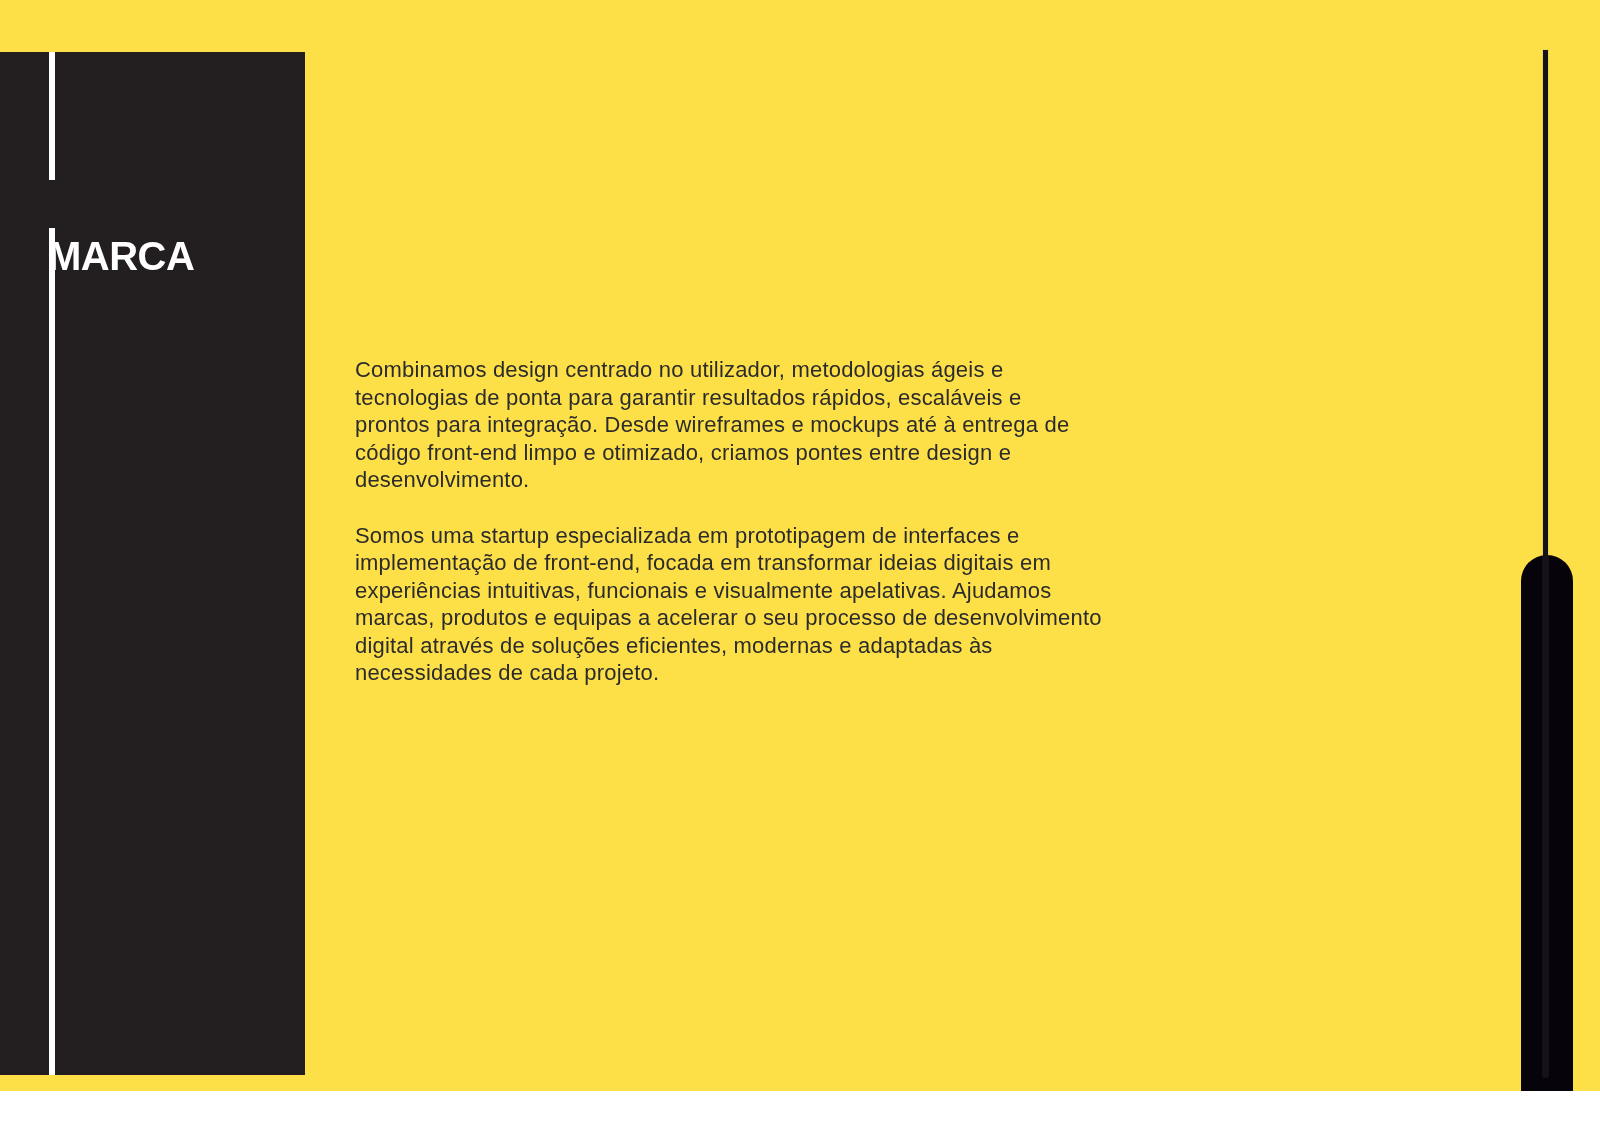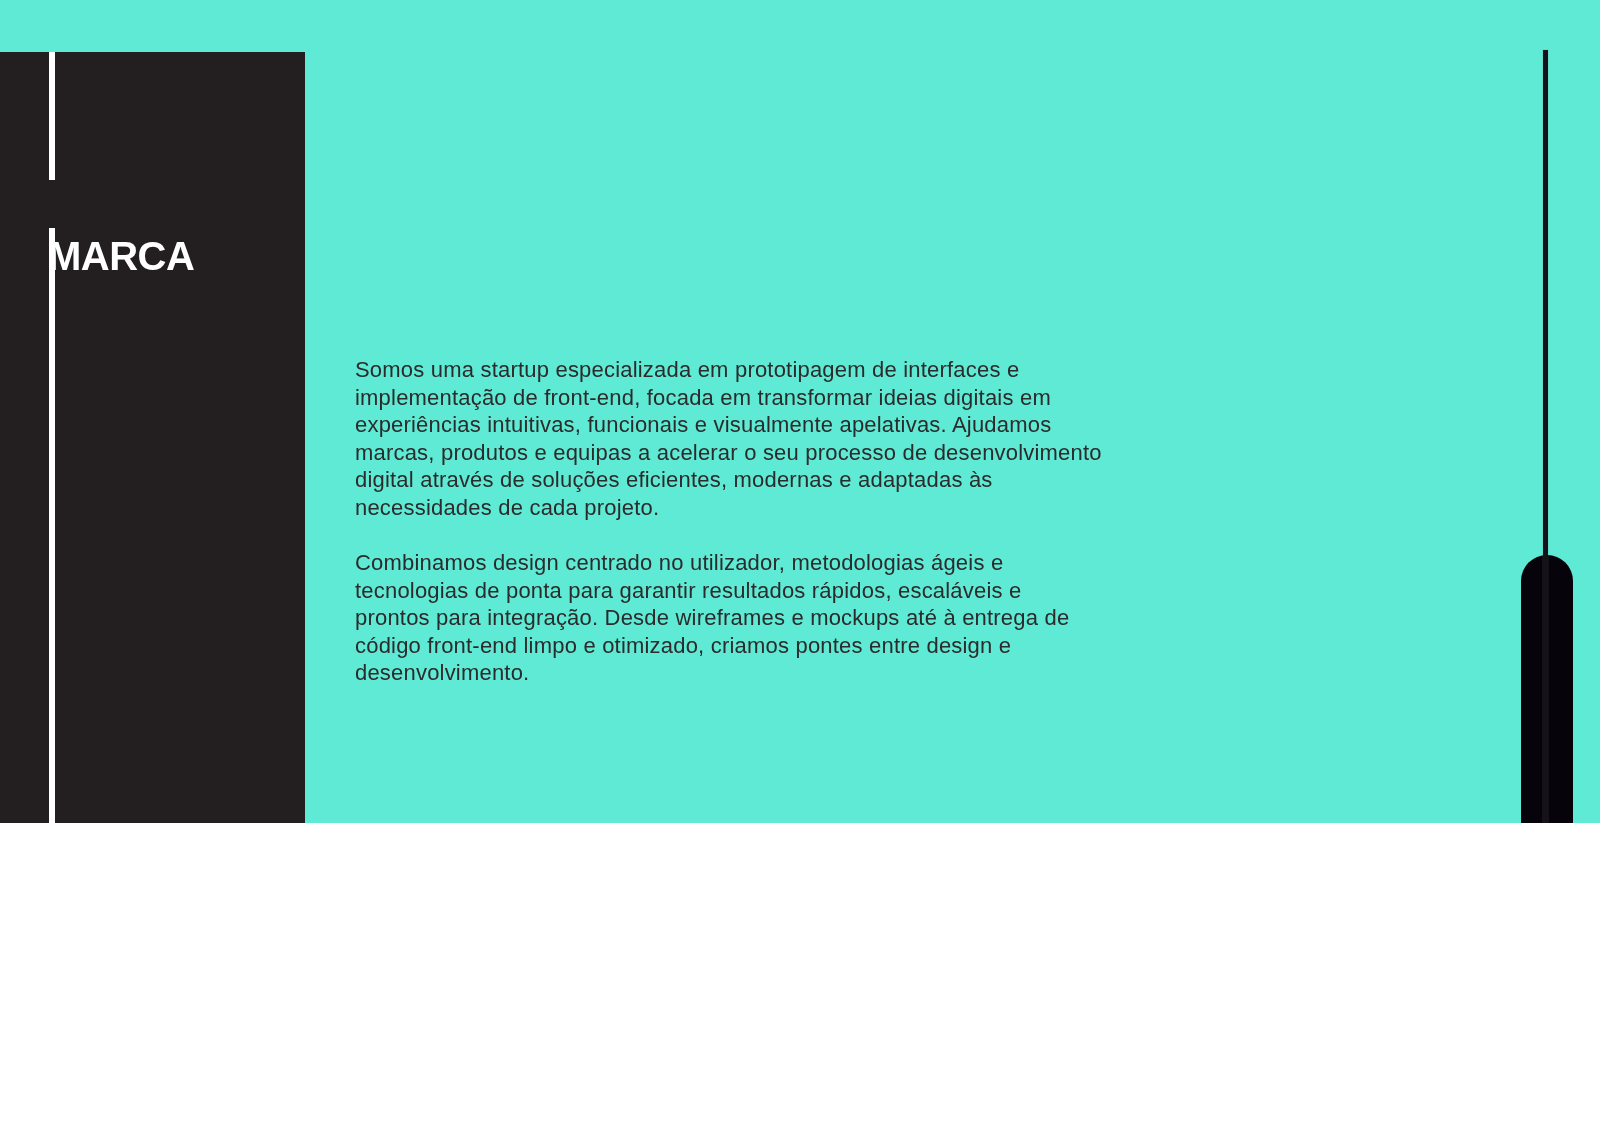--- a/index.html
+++ b/index.html
@@ -1,21 +1,21 @@
 <!DOCTYPE html>
 <html><head>
 <meta charset="utf-8">
 <style>
   * { box-sizing: border-box; }
   html, body { margin: 0; padding: 0; background: #ffffff; }
   .page {
     position: relative;
     width: 1600px;
-    height: 823px;
-    background: #5eead4;
+    height: 1091px;
+    background: #fde047;
     overflow: hidden;
     font-family: "Liberation Sans", sans-serif;
   }
 
   
   .sidebar {
     position: absolute;
     left: 0;
     top: 52px;
     width: 305px;
@@ -96,31 +96,31 @@
 
 <div class="page">
 
   <aside class="sidebar">
     <div class="vline vline-top"></div>
     <div class="vline vline-bottom"></div>
     <h1 class="brand">MARCA</h1>
   </aside>
 
   <main class="content">
+    <p>Combinamos design centrado no utilizador, metodologias ágeis e
+tecnologias de ponta para garantir resultados rápidos, escaláveis e
+prontos para integração. Desde wireframes e mockups até à entrega de
+código front-end limpo e otimizado, criamos pontes entre design e
+desenvolvimento.</p>
     <p>Somos uma startup especializada em prototipagem de interfaces e
 implementação de front-end, focada em transformar ideias digitais em
 experiências intuitivas, funcionais e visualmente apelativas. Ajudamos
 marcas, produtos e equipas a acelerar o seu processo de desenvolvimento
 digital através de soluções eficientes, modernas e adaptadas às
 necessidades de cada projeto.</p>
-    <p>Combinamos design centrado no utilizador, metodologias ágeis e
-tecnologias de ponta para garantir resultados rápidos, escaláveis e
-prontos para integração. Desde wireframes e mockups até à entrega de
-código front-end limpo e otimizado, criamos pontes entre design e
-desenvolvimento.</p>
   </main>
 
   <div class="pill"></div>
   <div class="thin-line"></div>
 
   <footer class="page-footer">Página 5</footer>
 
 </div>
 
 </body></html>

